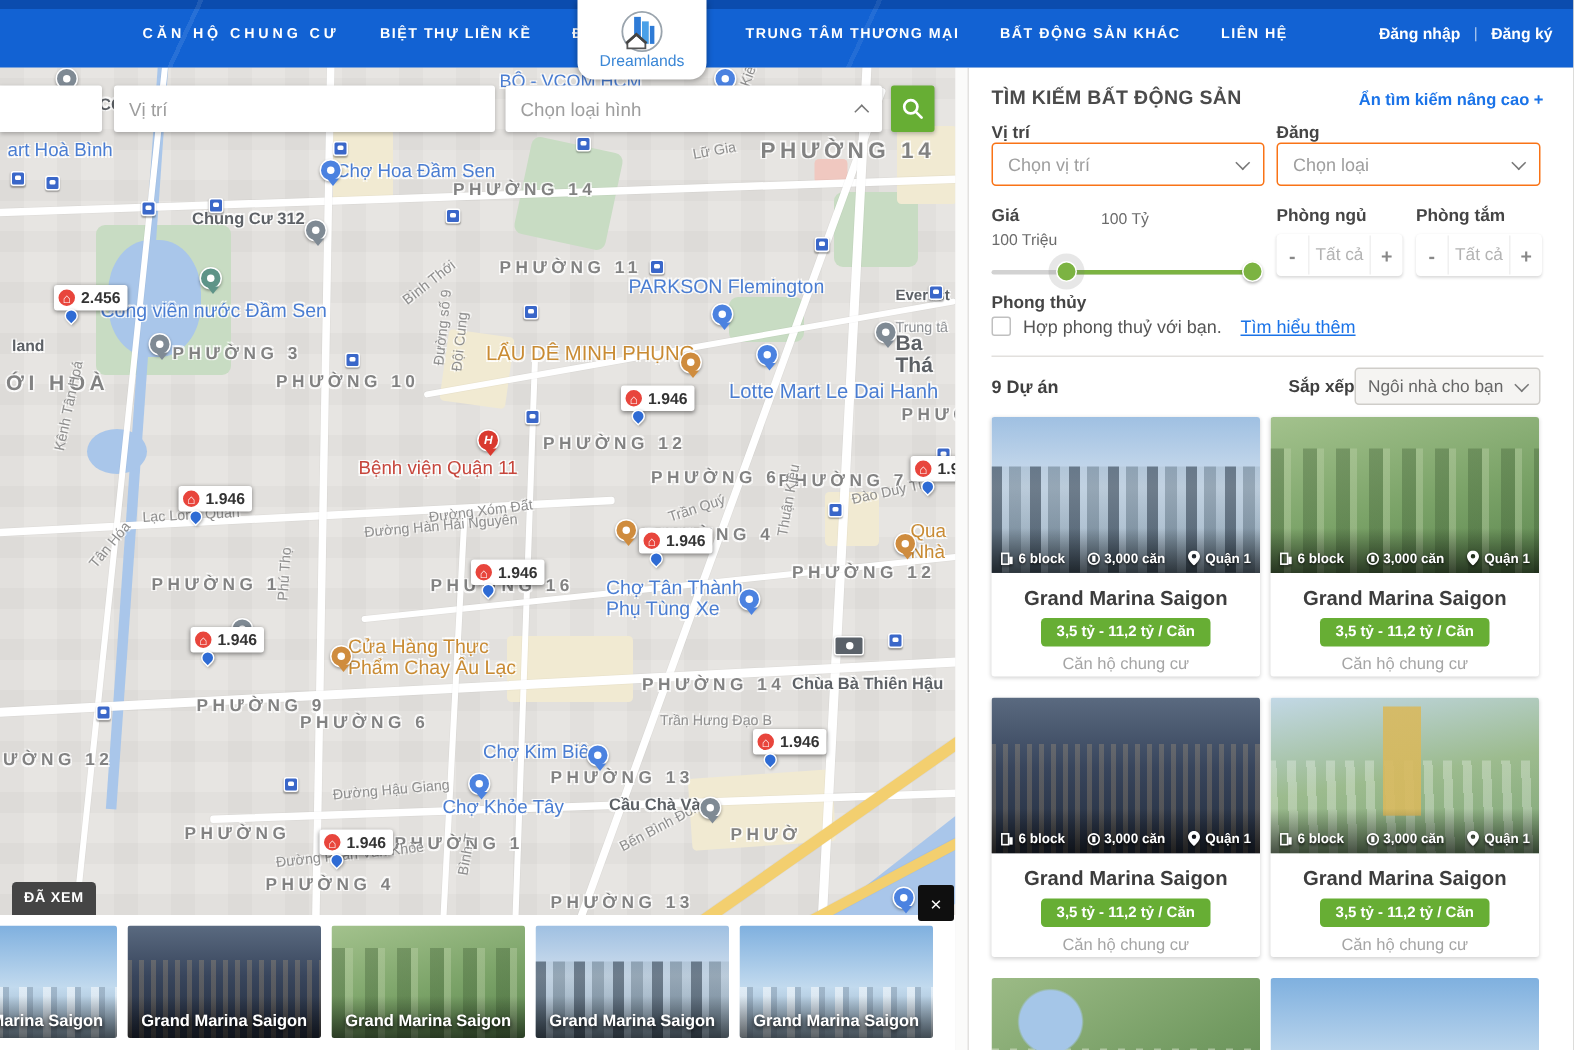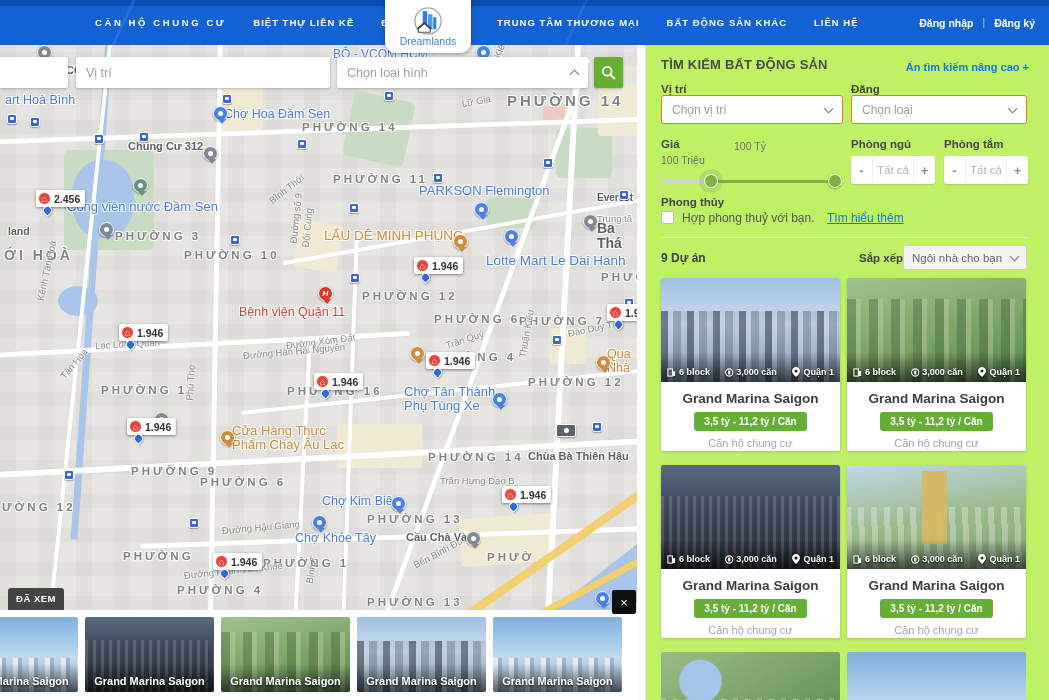--- a/index.html
+++ b/index.html
@@ -94,21 +94,21 @@
   #strip{position:absolute;left:0;top:610px;width:637px;height:90px;background:#fff;overflow:hidden;z-index:11}
   .thumb{position:absolute;top:7px;width:129px;height:75px;border-radius:2px;overflow:hidden;cursor:pointer}
   .thumb.v0{left:-51px}.thumb.v1{left:85px}.thumb.v2{left:221px}.thumb.v3{left:357px}.thumb.v4{left:493px}
   .thumb-img{position:absolute;inset:0}
   .thumb-img::after{content:"";position:absolute;left:0;right:0;bottom:0;height:28px;
                     background:linear-gradient(transparent,rgba(0,0,0,.55))}
   .thumb-label{position:absolute;left:0;right:0;bottom:5px;text-align:center;color:#fff;font-weight:bold;
                font-size:11px;text-shadow:0 1px 3px rgba(0,0,0,.9);z-index:2;white-space:nowrap}
 
   
-  #panel{position:absolute;left:637px;top:45px;width:412px;height:655px;background:#bef264;overflow:hidden;z-index:20}
+  #panel{position:absolute;left:637px;top:45px;width:412px;height:655px;background:#ffffff;overflow:hidden;z-index:20}
   .gutter{position:absolute;left:0;top:0;width:9px;height:100%;background:#fbfbfa;border-right:1px solid #e3e2e0}
   #panel h2{position:absolute;left:24px;top:12px;margin:0;font-size:13px;color:#4b4b4b;letter-spacing:.2px}
   .adv{position:absolute;right:20px;top:16px;color:#1a73e8;font-size:11px;font-weight:bold;cursor:pointer;white-space:nowrap}
   .lb{position:absolute;font-size:11.5px;font-weight:bold;color:#454545;white-space:nowrap}
   .lb-loc{left:24px;top:38px}.lb-type{left:214px;top:38px}
   .lb-price{left:24px;top:93px}.lb-bed{left:214px;top:93px}.lb-bath{left:307px;top:93px}.lb-fs{left:24px;top:151px}
   .sel{position:absolute;top:50px;height:29px;background:#fff;border:1px solid #f97316;border-radius:3px;
        display:flex;align-items:center;padding:0 10px;cursor:pointer}
   .sel .ph{color:#9e9e9e;font-size:12px}
   .sel-loc{left:24px;width:182px}.sel-type{left:214px;width:176px}

